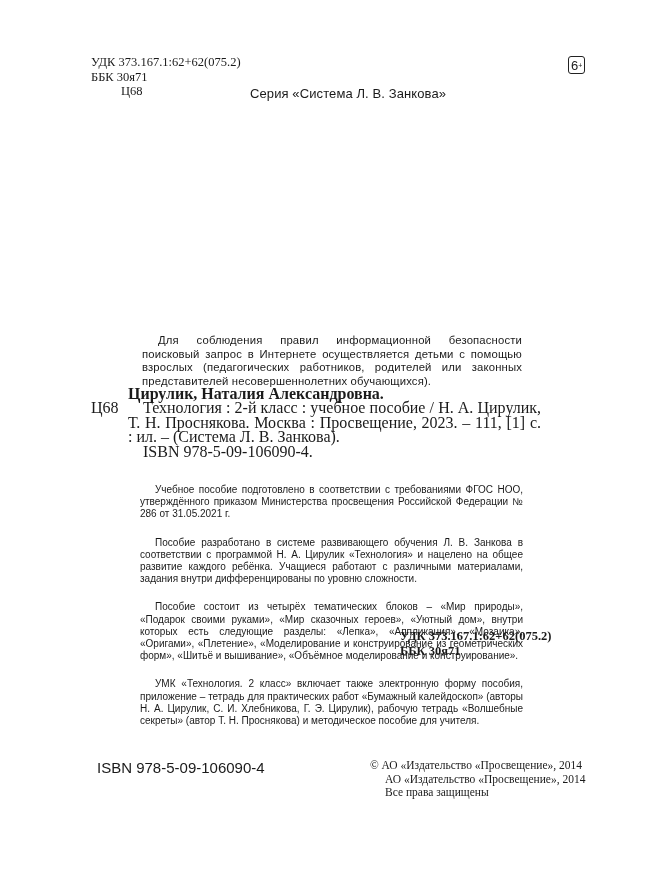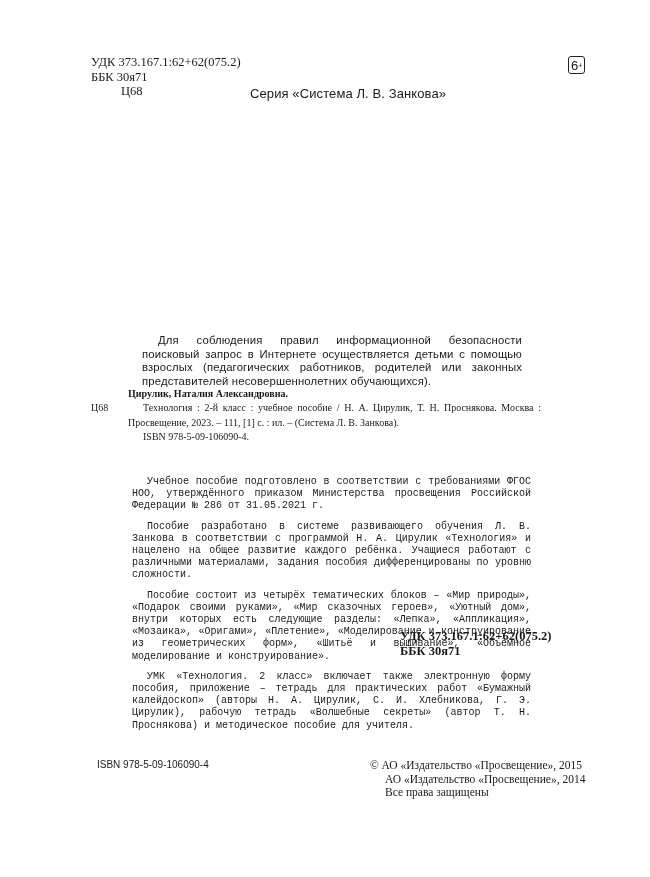--- a/index.html
+++ b/index.html
@@ -32,37 +32,37 @@
     }
     .age-badge .plus { font-size: 7px; vertical-align: 2px; }
 
     .notice {
       left: 126px; top: 318px; width: 412px;
       font-size: 11.3px; line-height: 13.6px; text-align: justify;
       letter-spacing: 0.15px;
     }
     .notice p { margin: 16px; text-indent: 16px; }
 
-    .biblio { left: 91px; top: 387px; width: 450px; font-size: 10px; line-height: 14.4px; }
+    .biblio { left: 91px; top: 387px; width: 450px; font-size: 16px; line-height: 14.4px; }
     .biblio .author { padding-left: 37px; font-weight: bold; }
     .biblio .row { position: relative; }
     .biblio .code { position: absolute; left: 0; top: 0; }
     .biblio .body { padding-left: 37px; text-align: justify; }
     .biblio .body .first { text-indent: 15px; display: block; }
     .biblio .isbn { padding-left: 52px; font-family: Liberation Serif, serif; }
 
     .annot {
       left: 124px; top: 468px; width: 415px;
       font-size: 10px; line-height: 12.2px; text-align: justify;
     }
-    .annot p { margin: 8px; text-indent: 15px; font-family: Liberation Mono, monospace; }
+    .annot p { margin: 16px; text-indent: 15px; }
 
     .udk-bottom { left: 400px; top: 629px; font-size: 12.5px; line-height: 14.5px; font-weight: bold; }
 
-    .isbn-bottom { left: 97px; top: 759px; font-size: 10px; }
+    .isbn-bottom { left: 97px; top: 759px; font-size: 15px; }
 
     .copyright { left: 370px; top: 759px; font-size: 11.5px; line-height: 13.5px; }
     .copyright .line { white-space: nowrap; }
     .copyright .indent { padding-left: 15px; }
   </style>
 </head>
 <body>
 
 <div class="abs serif udk-top">
   <div class="line">УДК 373.167.1:62+62(075.2)</div>
@@ -84,29 +84,29 @@
     <span class="code">Ц68</span>
     <div class="body">
         <span class="first">Технология : 2-й класс : учебное пособие / Н. А. Цирулик, Т. Н. Проснякова. Москва : Просвещение, 2023. – 111, [1] с. : ил. – (Система Л. В. Занкова).</span>
       </div>
   </div>
   <div class="isbn">ISBN 978-5-09-106090-4.</div>
 </div>
 
 <div class="abs sans annot">
   <p>Учебное пособие подготовлено в соответствии с требованиями ФГОС НОО, утверждённого приказом Министерства просвещения Российской Федерации № 286 от 31.05.2021 г.</p>
-  <p>Пособие разработано в системе развивающего обучения Л. В. Занкова в соответствии с программой Н. А. Цирулик «Технология» и нацелено на общее развитие каждого ребёнка. Учащиеся работают с различными материалами, задания пособия дифференцированы по уровню сложности.</p>
+  <p>Пособие разработано в системе развивающего обучения Л. В. Занкова в соответствии с программой Н. А. Цирулик «Технология» и нацелено на общее развитие каждого ребёнка. Учащиеся работают с различными материалами, задания внутри дифференцированы по уровню сложности.</p>
   <p>Пособие состоит из четырёх тематических блоков – «Мир природы», «Подарок своими руками», «Мир сказочных героев», «Уютный дом», внутри которых есть следующие разделы: «Лепка», «Аппликация», «Мозаика», «Оригами», «Плетение», «Моделирование и конструирование из геометрических форм», «Шитьё и вышивание», «Объёмное моделирование и конструирование».</p>
   <p>УМК «Технология. 2 класс» включает также электронную форму пособия, приложение – тетрадь для практических работ «Бумажный калейдоскоп» (авторы Н. А. Цирулик, С. И. Хлебникова, Г. Э. Цирулик), рабочую тетрадь «Волшебные секреты» (автор Т. Н. Проснякова) и методическое пособие для учителя.</p>
 </div>
 
 <div class="abs serif udk-bottom">
   <div>УДК 373.167.1:62+62(075.2)</div>
   <div>ББК 30я71</div>
 </div>
 
 <div class="abs sans isbn-bottom">ISBN 978-5-09-106090-4</div>
 
 <div class="abs serif copyright">
-  <div class="line">© АО «Издательство «Просвещение», 2015</div>
+  <div class="line">© АО «Издательство «Просвещение», 2014</div>
   <div class="line indent">АО «Издательство «Просвещение», 2014</div>
   <div class="line indent">Все права защищены</div>
 </div>
 
 </body></html>

